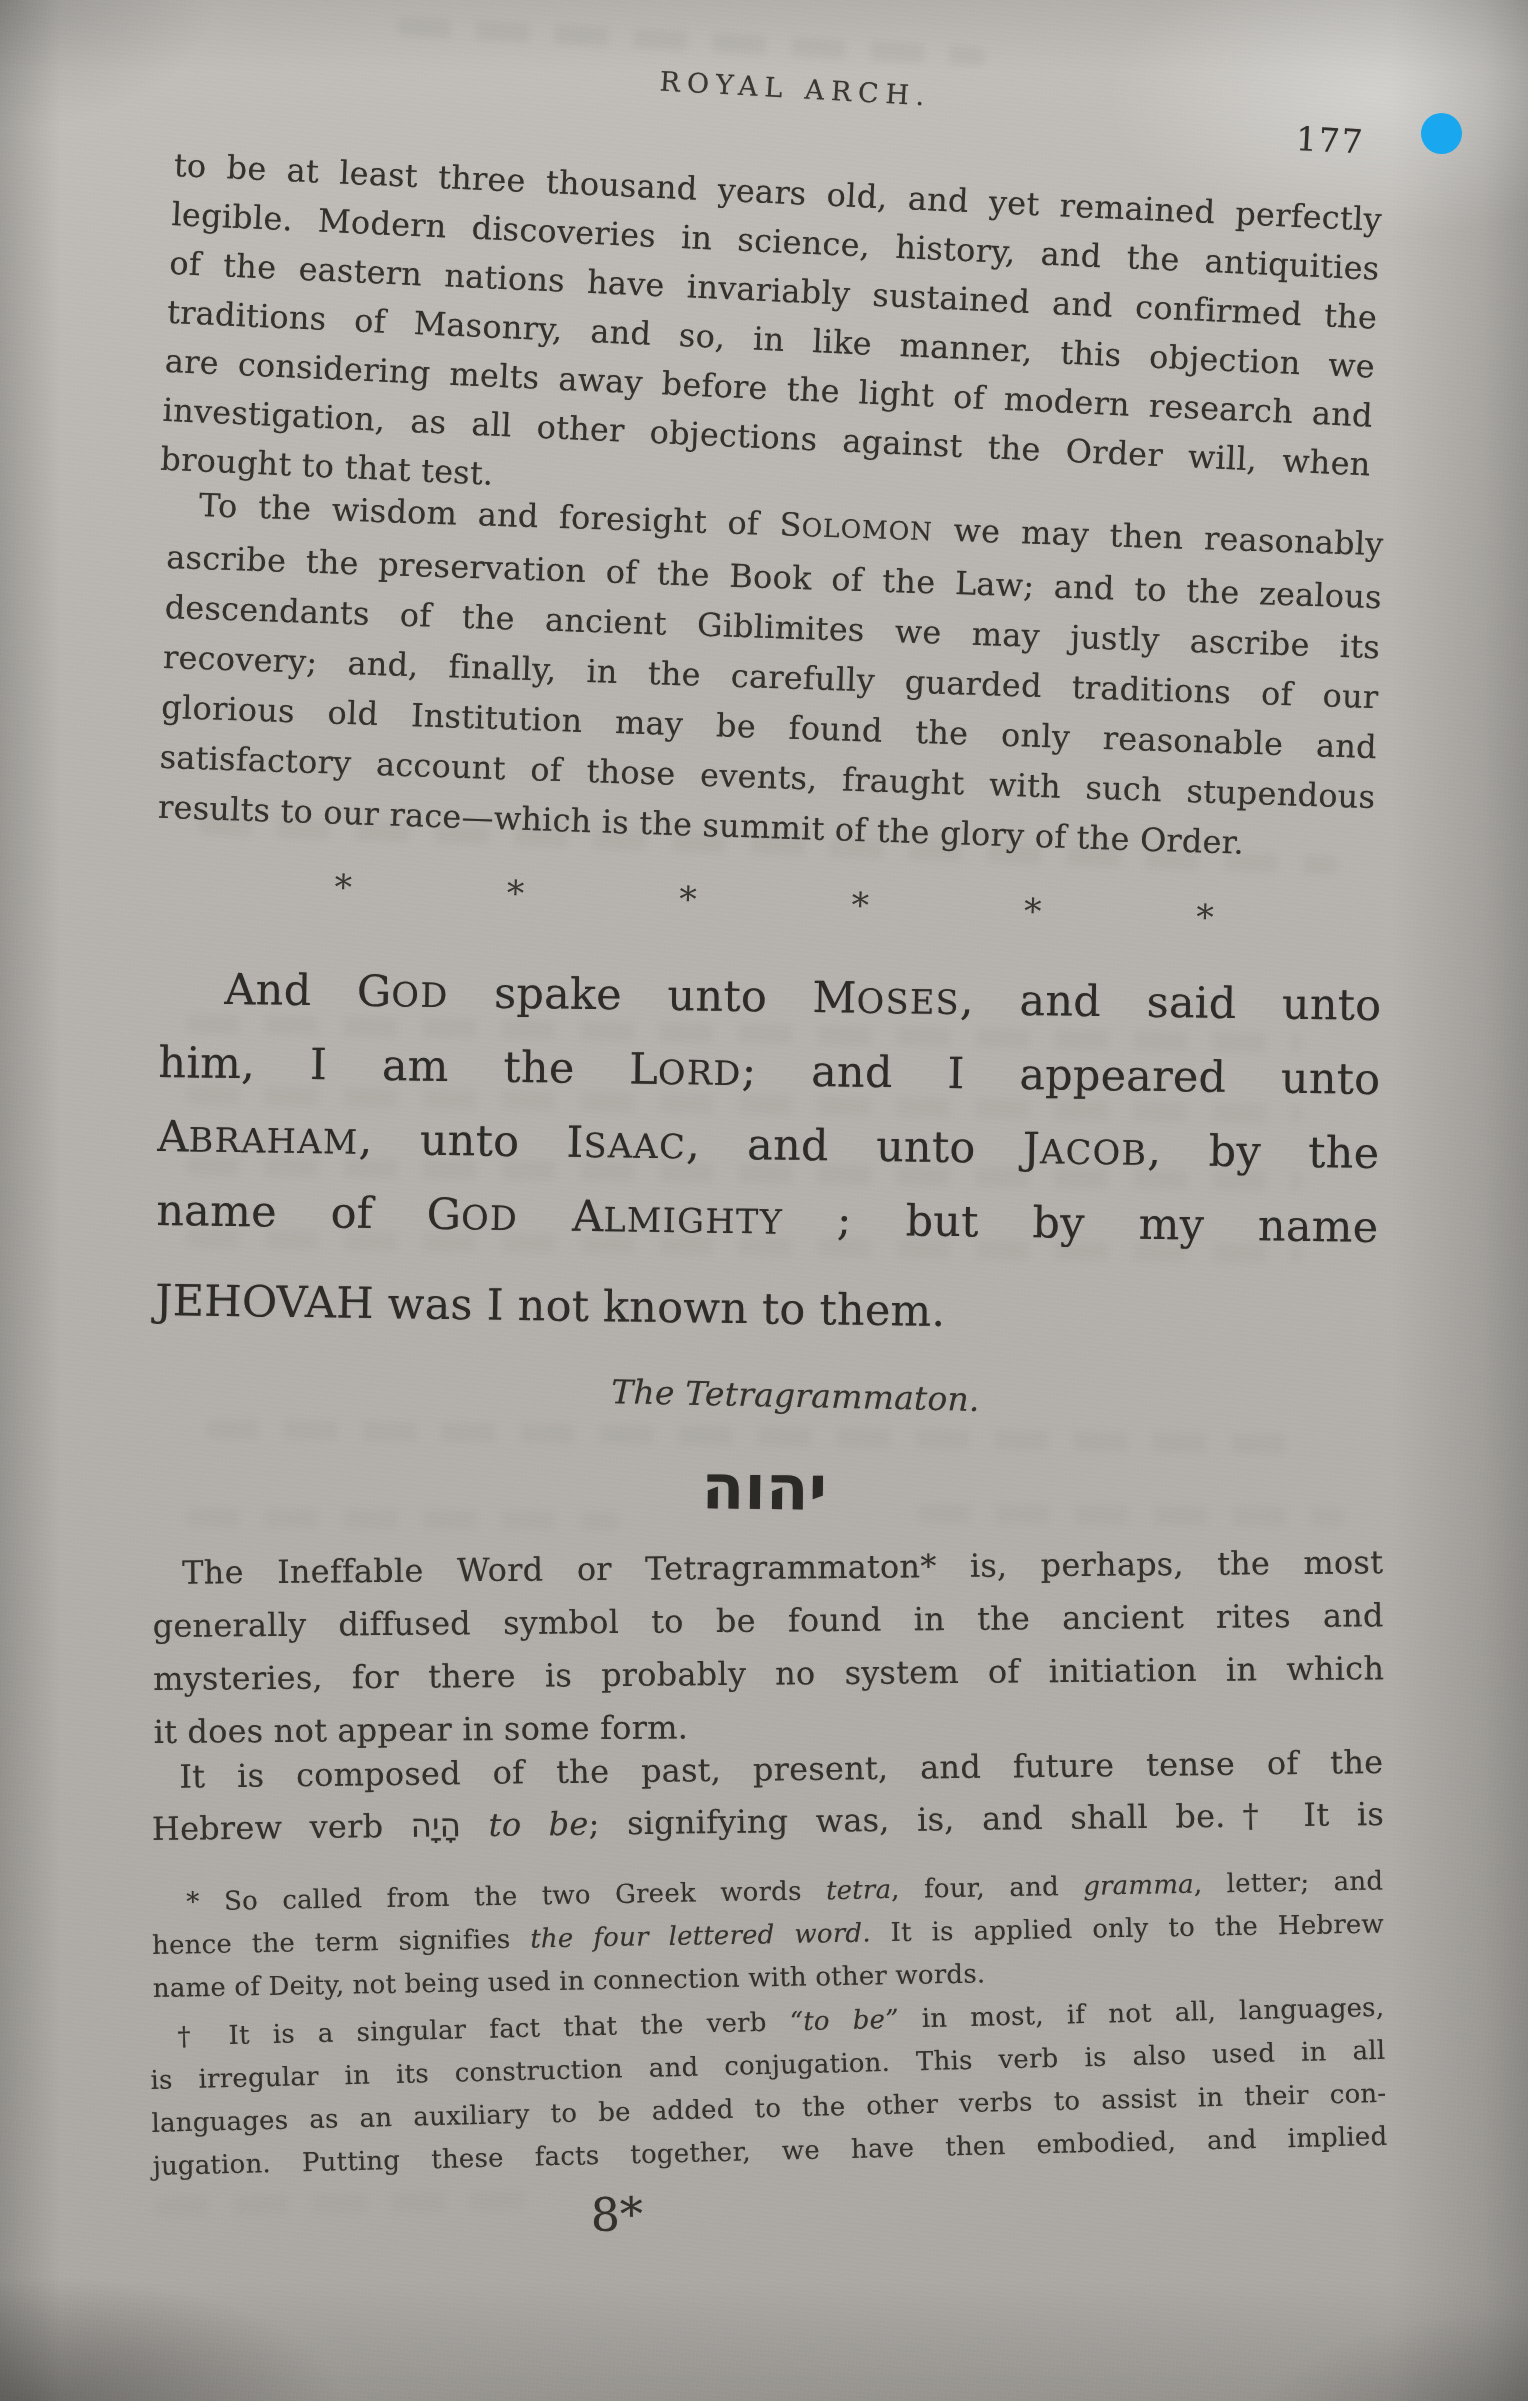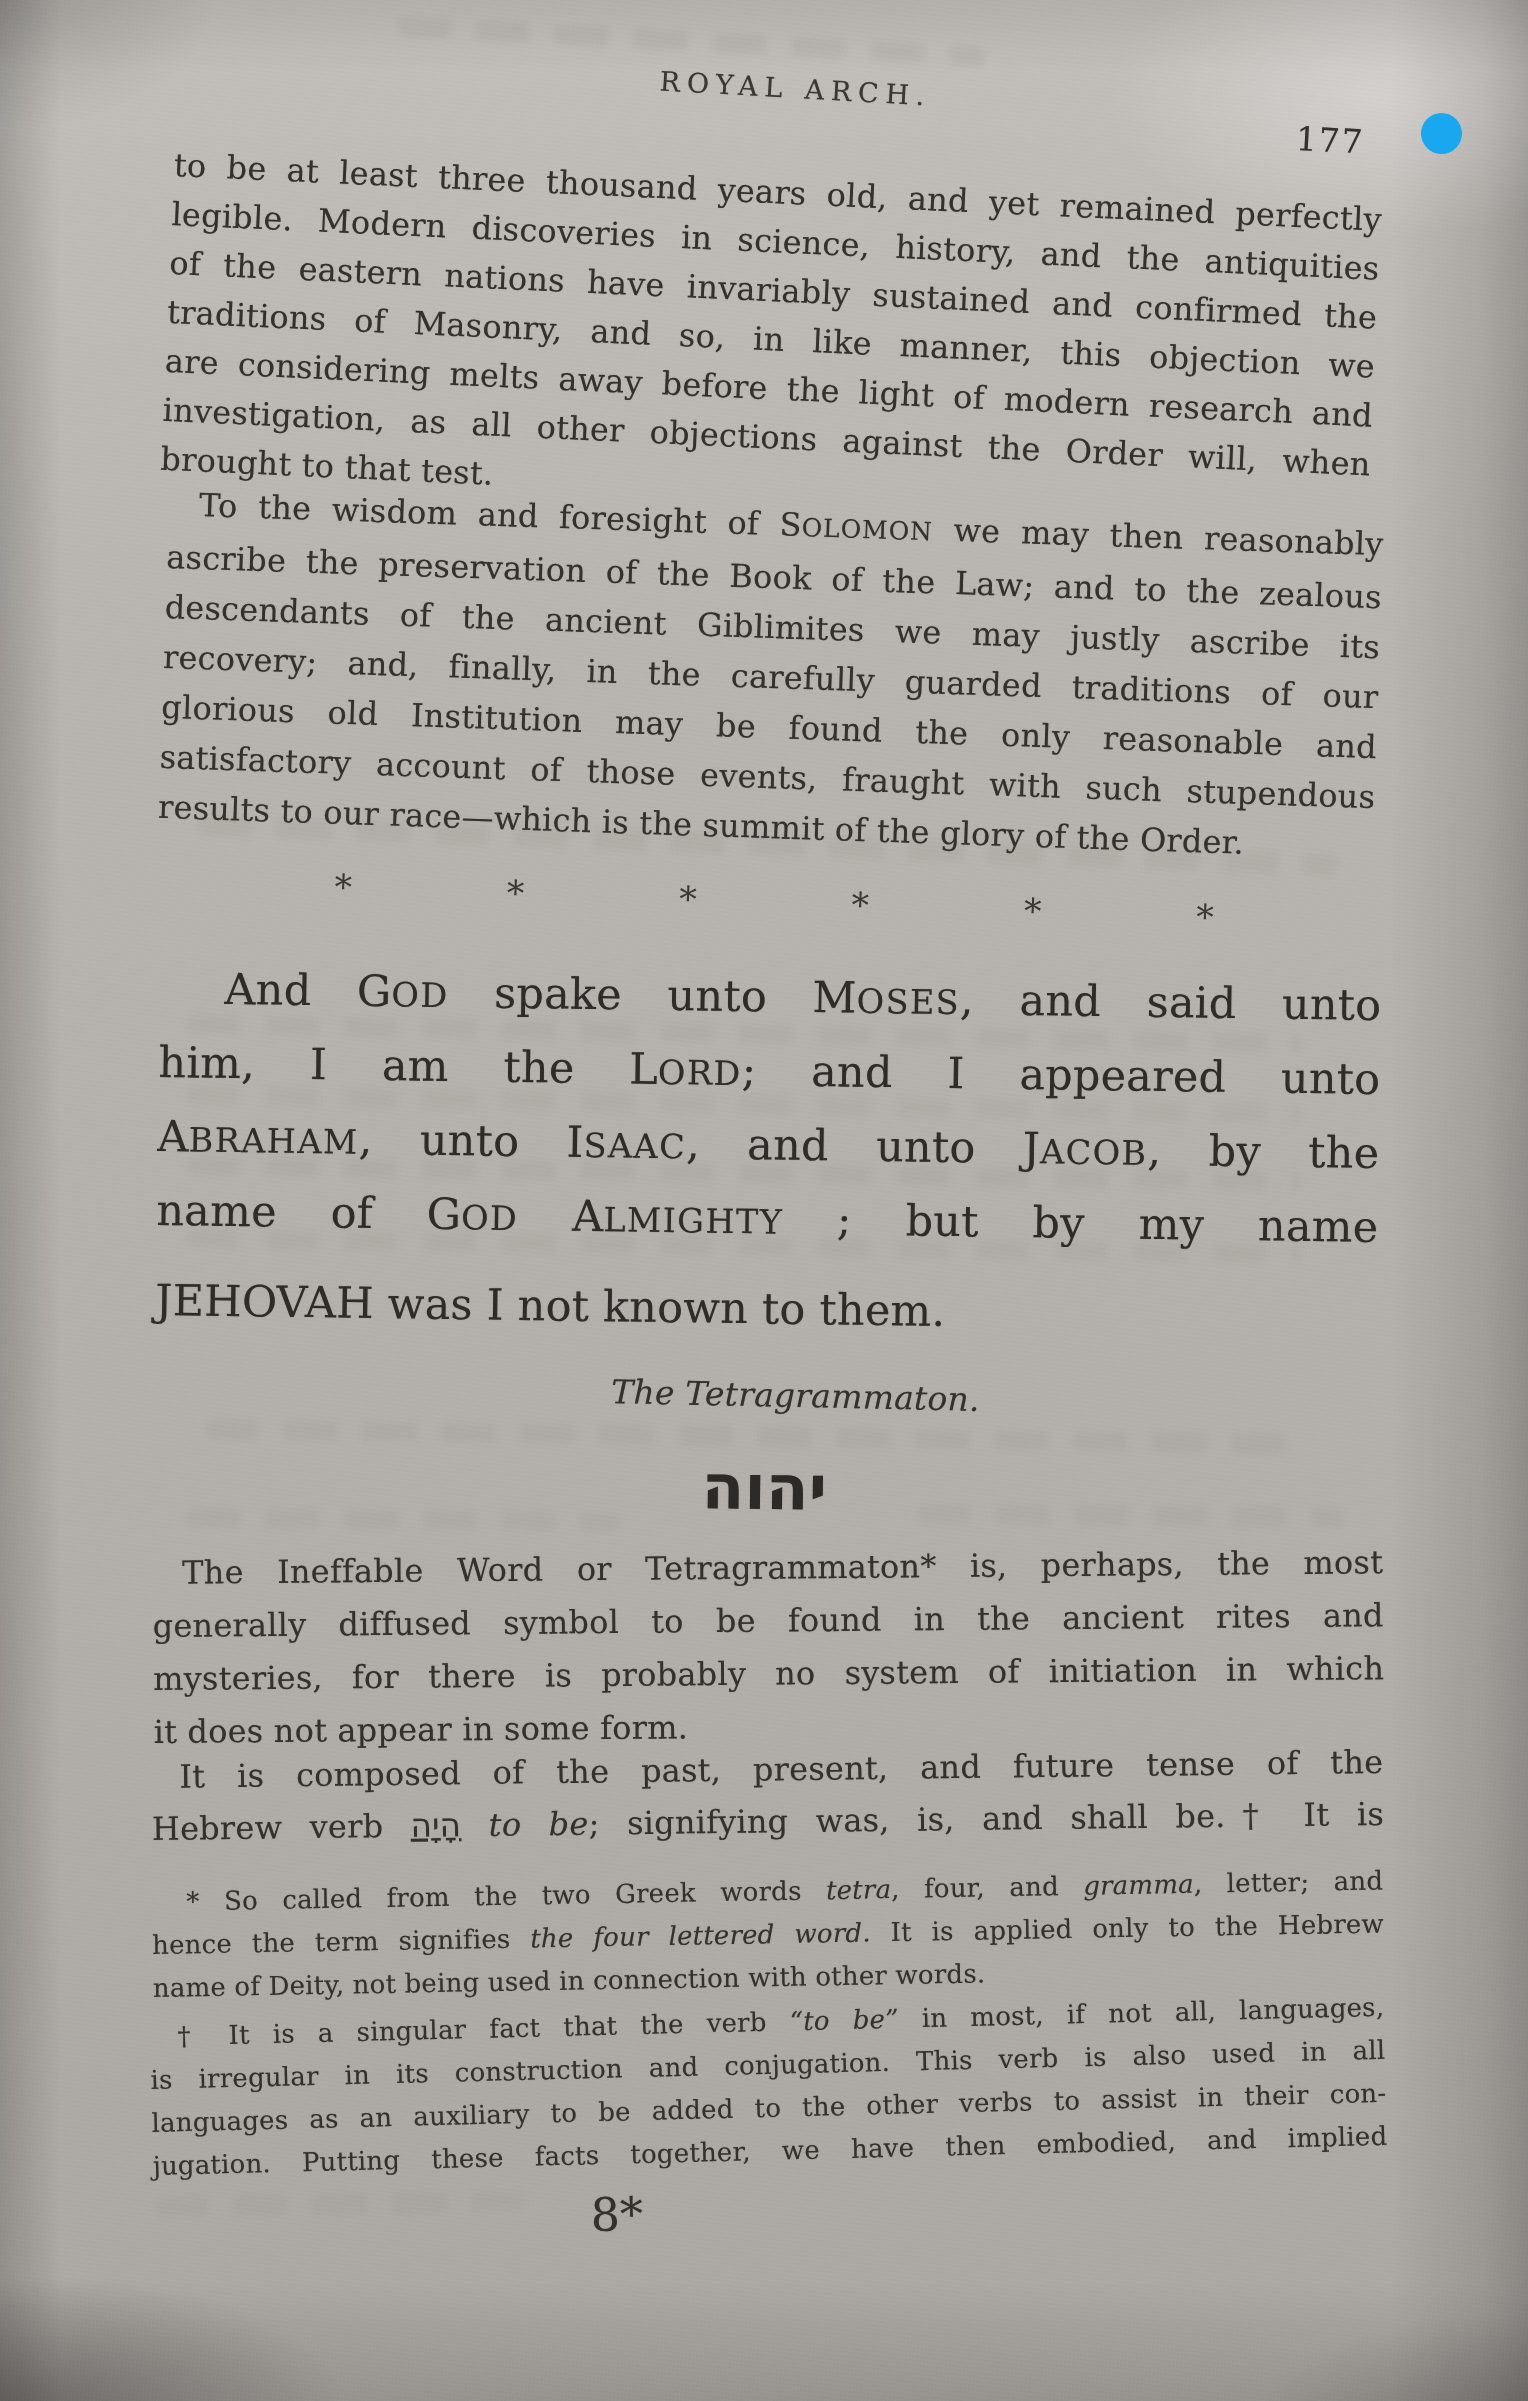--- a/index.html
+++ b/index.html
@@ -18,21 +18,21 @@
     background:
       repeating-linear-gradient(7deg, rgba(0,0,0,.013) 0 1.9px, transparent 1.9px 4.3px),
       repeating-linear-gradient(97deg, rgba(255,255,255,.017) 0 1.2px, transparent 1.2px 3.7px);}
   .ink{position:absolute;inset:0;filter:blur(0.3px) contrast(1.02);color:#35332f;}
   .txt{position:absolute;text-shadow:0 0 1px rgba(53,51,47,.45);letter-spacing:0.2px;}
   .tl{width:100%;}
   .jl{text-align:justify;text-align-last:justify;}
   .tl:not(.jl){text-align:left;}
   .sc{font-size:.78em;letter-spacing:.04em;}
   .it{font-style:italic;}
-  .heb{font-family:"DejaVu Sans",sans-serif;font-size:1.02em;text-decoration:underline;}
+  .heb{font-family:"DejaVu Sans",sans-serif;font-size:1.02em;}
 
   #header{top:73px;left:31px;width:1529px;text-align:center;font-size:27px;letter-spacing:6.8px;
     transform:rotate(3.2deg);transform-origin:50% 50%;color:#3a3833;}
   #pagenum{top:119px;left:1297px;font-size:33px;letter-spacing:1.9px;transform:rotate(3deg);transform-origin:0 0;}
   #para1{top:141px;left:175px;width:1209px;font-size:32px;line-height:49px;transform:rotate(2.6deg);transform-origin:0 0;}
   #para2{top:479px;left:169px;width:1216px;font-size:32px;line-height:50px;transform:rotate(1.9deg);transform-origin:0 0;}
   #para2 .tl:first-child{text-indent:31px;}
   #stars{top:867px;left:335px;width:880px;display:flex;justify-content:space-between;font-size:35px;
     transform:rotate(2deg);transform-origin:0 0;position:absolute;color:#3a3833;}
   #quote{top:953px;left:160px;width:1222px;font-size:43px;line-height:70px;transform:rotate(.8deg);transform-origin:0 0;color:#302e2a;}

